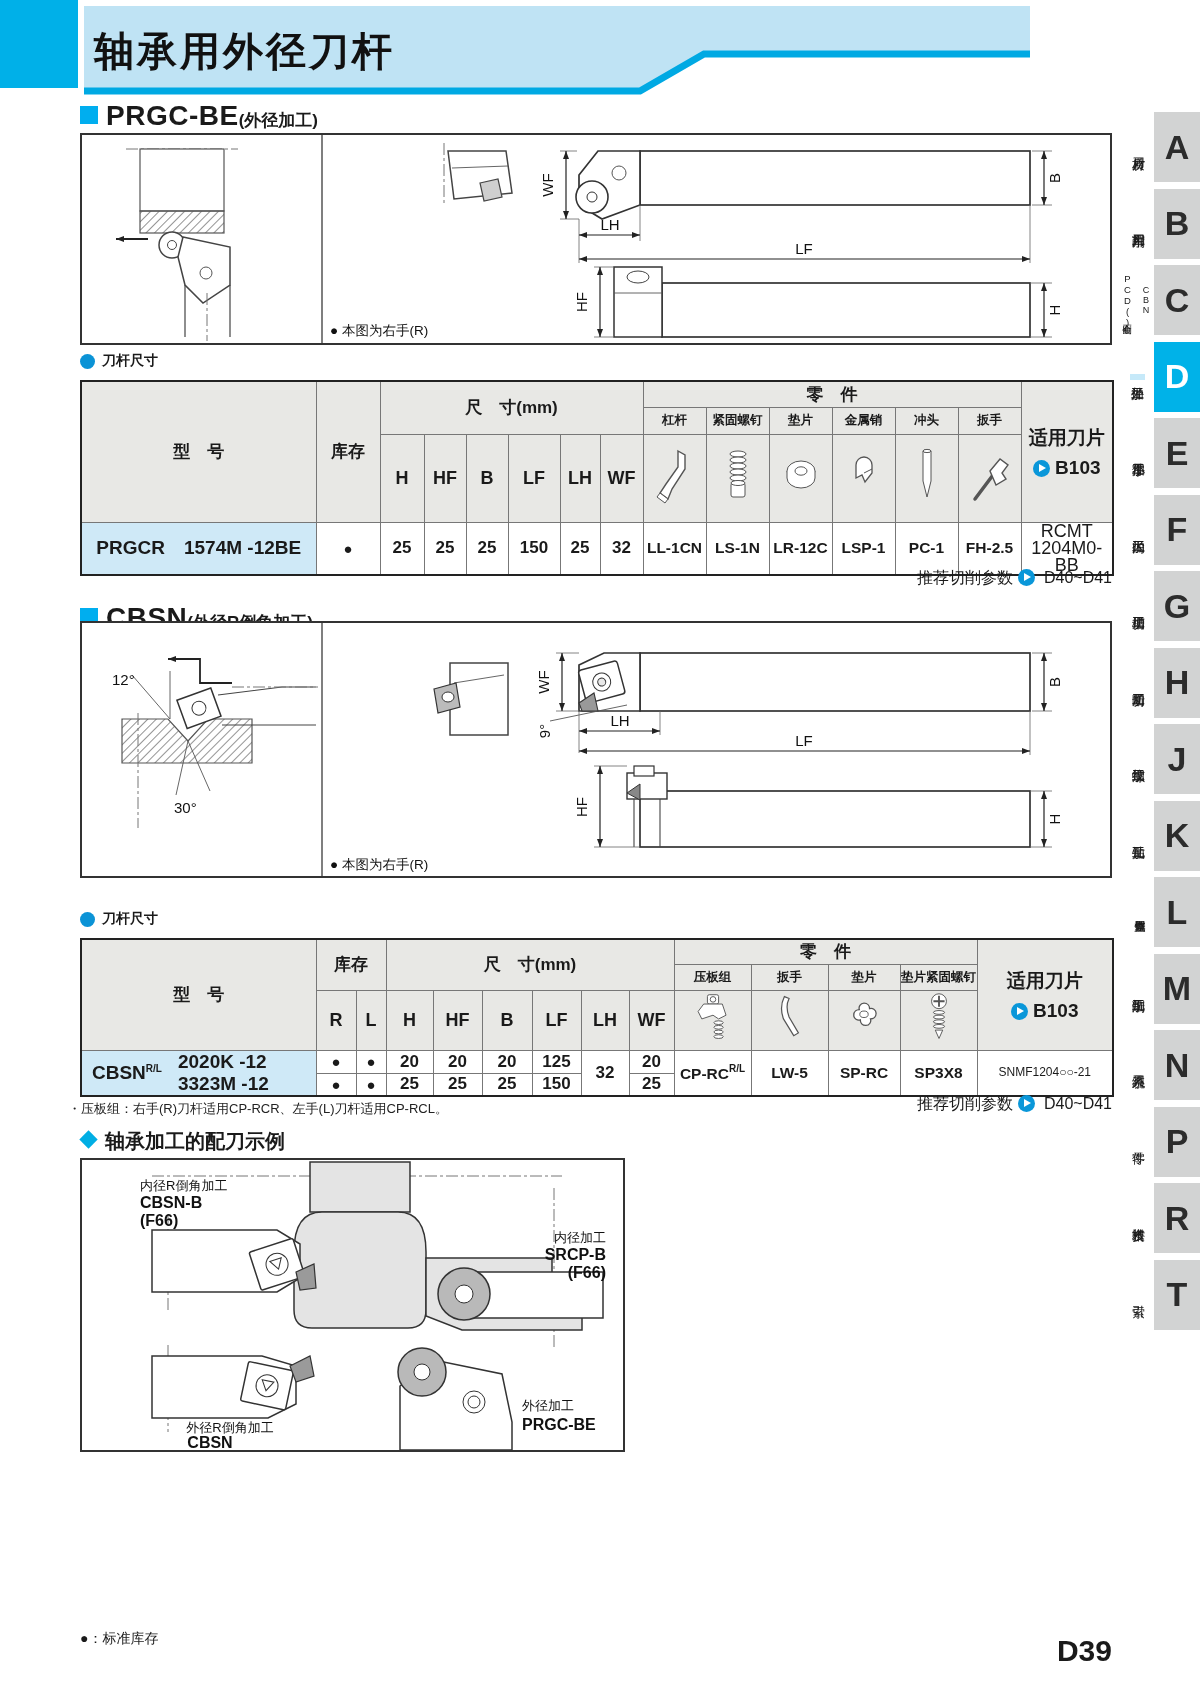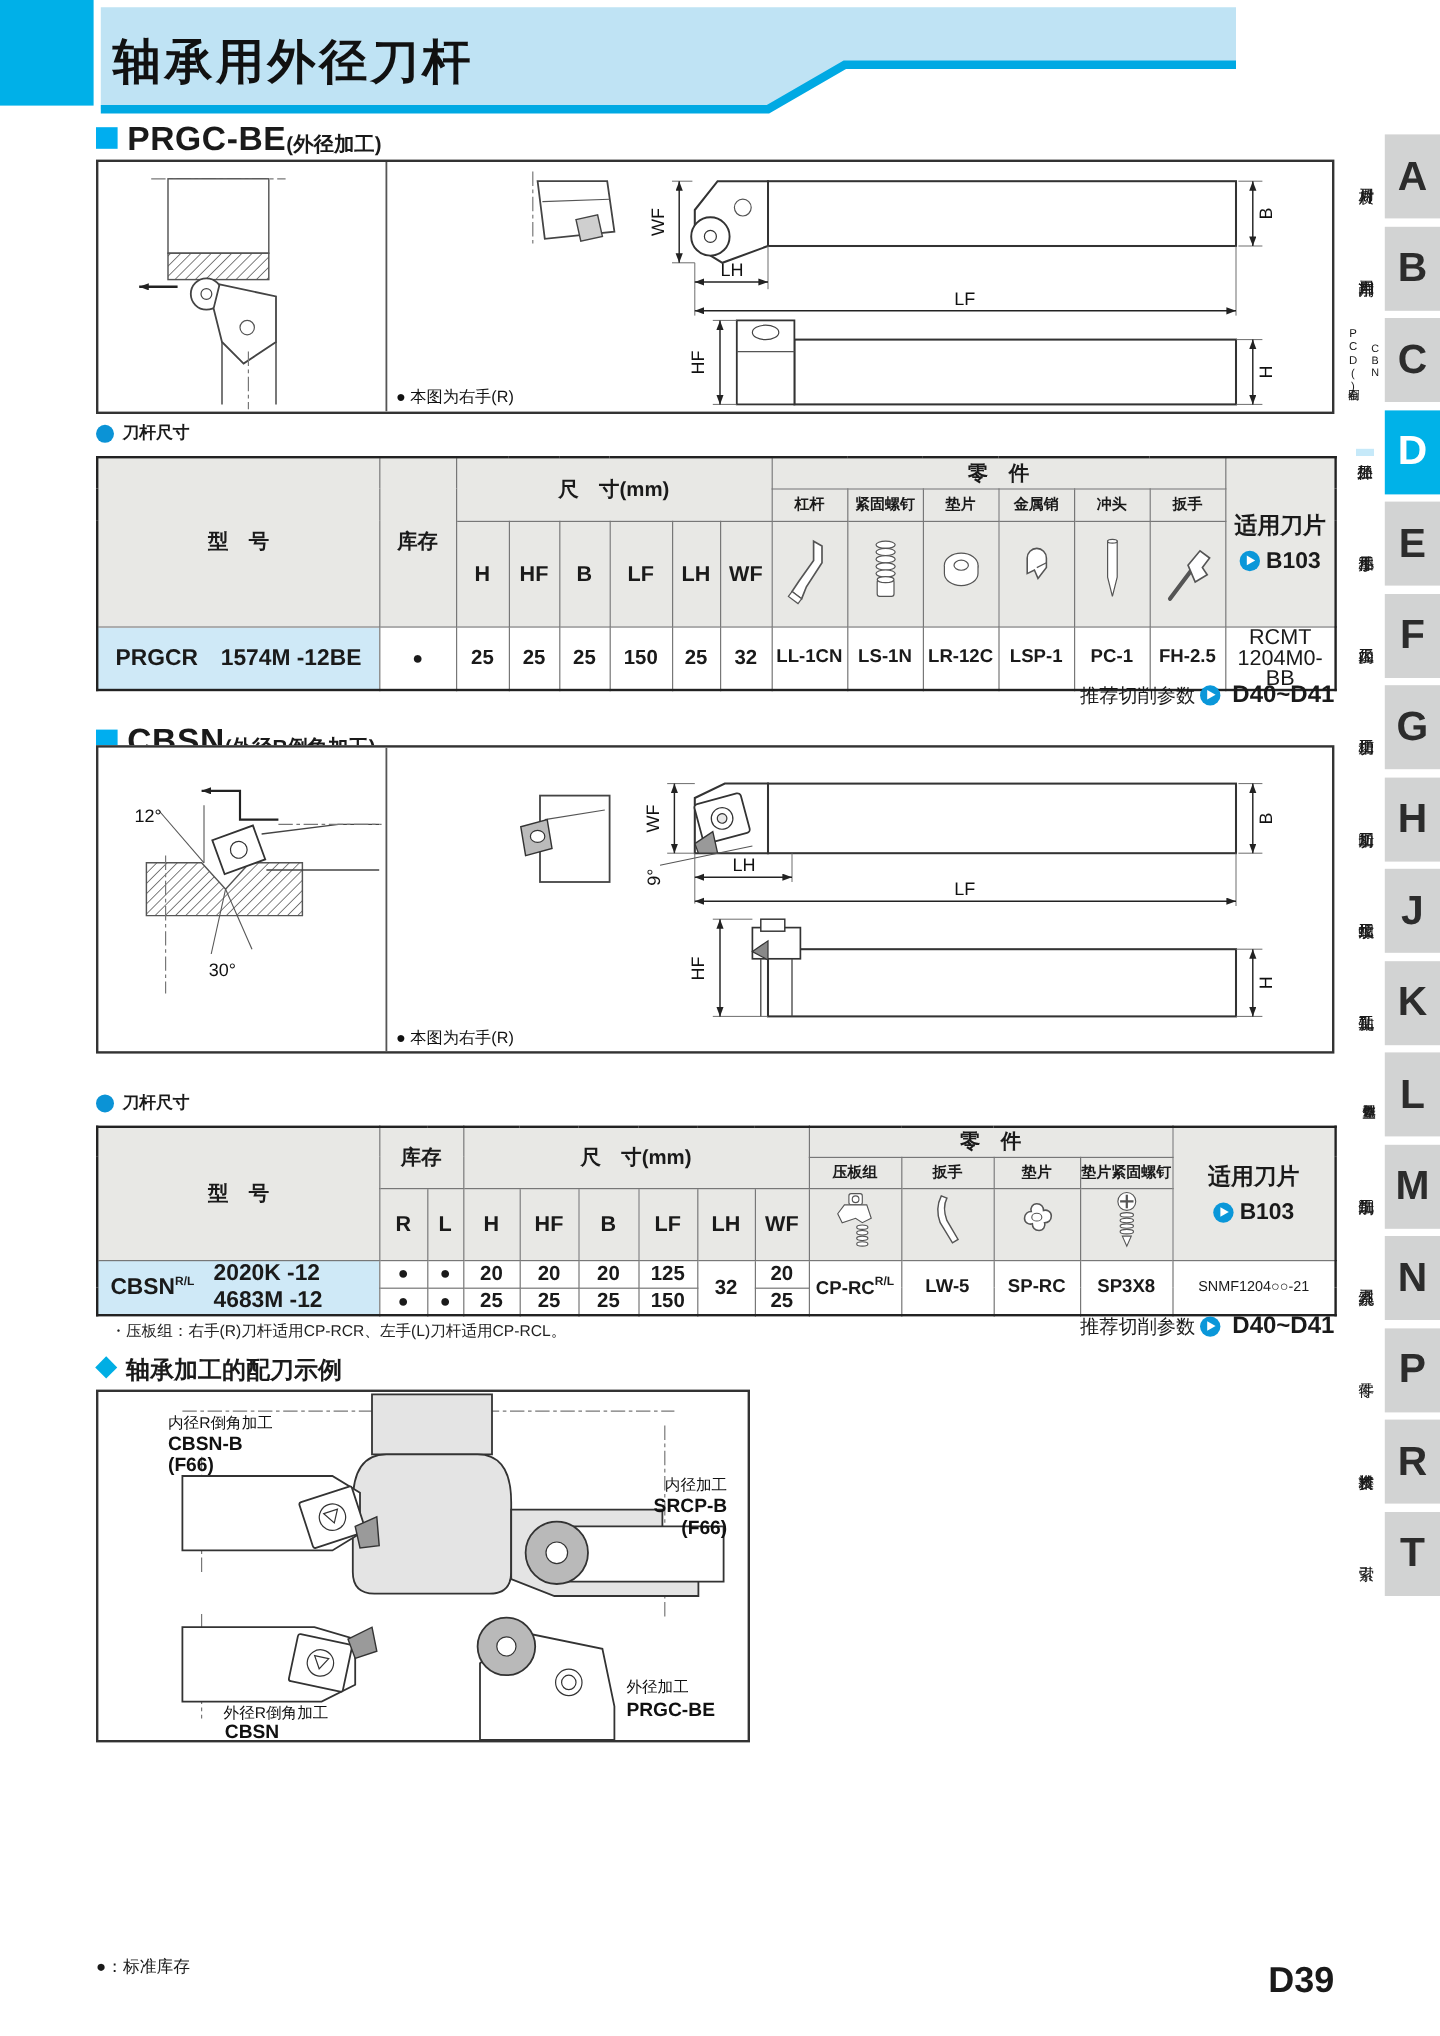--- a/index.html
+++ b/index.html
@@ -44,21 +44,21 @@
   .ins-cell{font-size:18px;line-height:17px;}
   .fit-head .l1{font-size:19px;display:block;margin-bottom:6px;}
   .fit-head .l2{font-size:19px;font-weight:800;display:inline;}
   .arr{display:inline-block;width:17px;height:17px;border-radius:50%;background:#0a97d9;position:relative;vertical-align:-3px;margin-right:5px;}
   .arr::after{content:"";position:absolute;left:6px;top:4px;border-left:7px solid #fff;border-top:4.5px solid transparent;border-bottom:4.5px solid transparent;}
   .sup{font-size:10px;vertical-align:7px;font-weight:700;}
   .m2{display:flex;align-items:center;gap:16px;padding-left:10px;}
   .m2col{display:flex;flex-direction:column;text-align:left;}
   .m2col span{line-height:22px;}
   .cut-note{position:absolute;width:1032px;left:80px;text-align:right;font-size:16px;}
-  .cut-note b{font-size:20px;font-weight:700;text-align:right;}
+  .cut-note b{font-size:16px;font-weight:400;text-align:right;}
   .footnote{position:absolute;font-size:13px;color:#222;}
 
   
   .ex-t{font-size:13px;fill:#111;}
   .ex-n{font-size:16px;font-weight:700;fill:#111;}
 
   
   .sidebar{position:absolute;top:112px;right:0;display:flex;flex-direction:column;gap:6.5px;}
   .sb-item{display:flex;justify-content:flex-end;align-items:center;height:70px;}
   .sb-label{writing-mode:vertical-rl;text-orientation:upright;font-size:13px;line-height:1.02;color:#1a1a1a;margin-right:9px;max-height:70px;display:flex;align-items:center;}
@@ -452,21 +452,21 @@
             </g>
           </svg>
     </th>
   </tr>
   <tr style="height:23px">
     <td rowspan="2" class="d-model">
       <div class="m2">
         <span class="m2p"><span>CBSN</span><span class="sup">R/L</span></span>
         <span class="m2col">
           <span>2020K -12</span>
-          <span>4683M -12</span>
+          <span>3323M -12</span>
         </span>
       </div>
     </td>
     <td class="d-stock">●</td>
     <td class="d-stock">●</td>
     <td class="d-val">20</td>
     <td class="d-val">20</td>
     <td class="d-val">20</td>
     <td class="d-val">125</td>
     <td rowspan="2" class="d-val">32</td>
@@ -482,21 +482,21 @@
     <td class="d-stock">●</td>
     <td class="d-val">25</td>
     <td class="d-val">25</td>
     <td class="d-val">25</td>
     <td class="d-val">150</td>
     <td class="d-val">25</td>
   </tr>
 </tbody>
   </table>
 
-<div class="footnote" style="left:92px;top:1100px;">・压板组：右手(R)刀杆适用CP-RCR、左手(L)刀杆适用CP-RCL。</div>
+<div class="footnote" style="left:68px;top:1100px;">・压板组：右手(R)刀杆适用CP-RCR、左手(L)刀杆适用CP-RCL。</div>
 <div class="cut-note" style="top:1094px;">
   <span>推荐切削参数</span>
   <span class="arr"></span>
   <b>D40~D41</b>
 </div>
 
 <div class="sec-head" style="left:80px;top:1128px;">
   <span class="dia"></span>
   <span class="sec3-title">轴承加工的配刀示例</span>
 </div>

